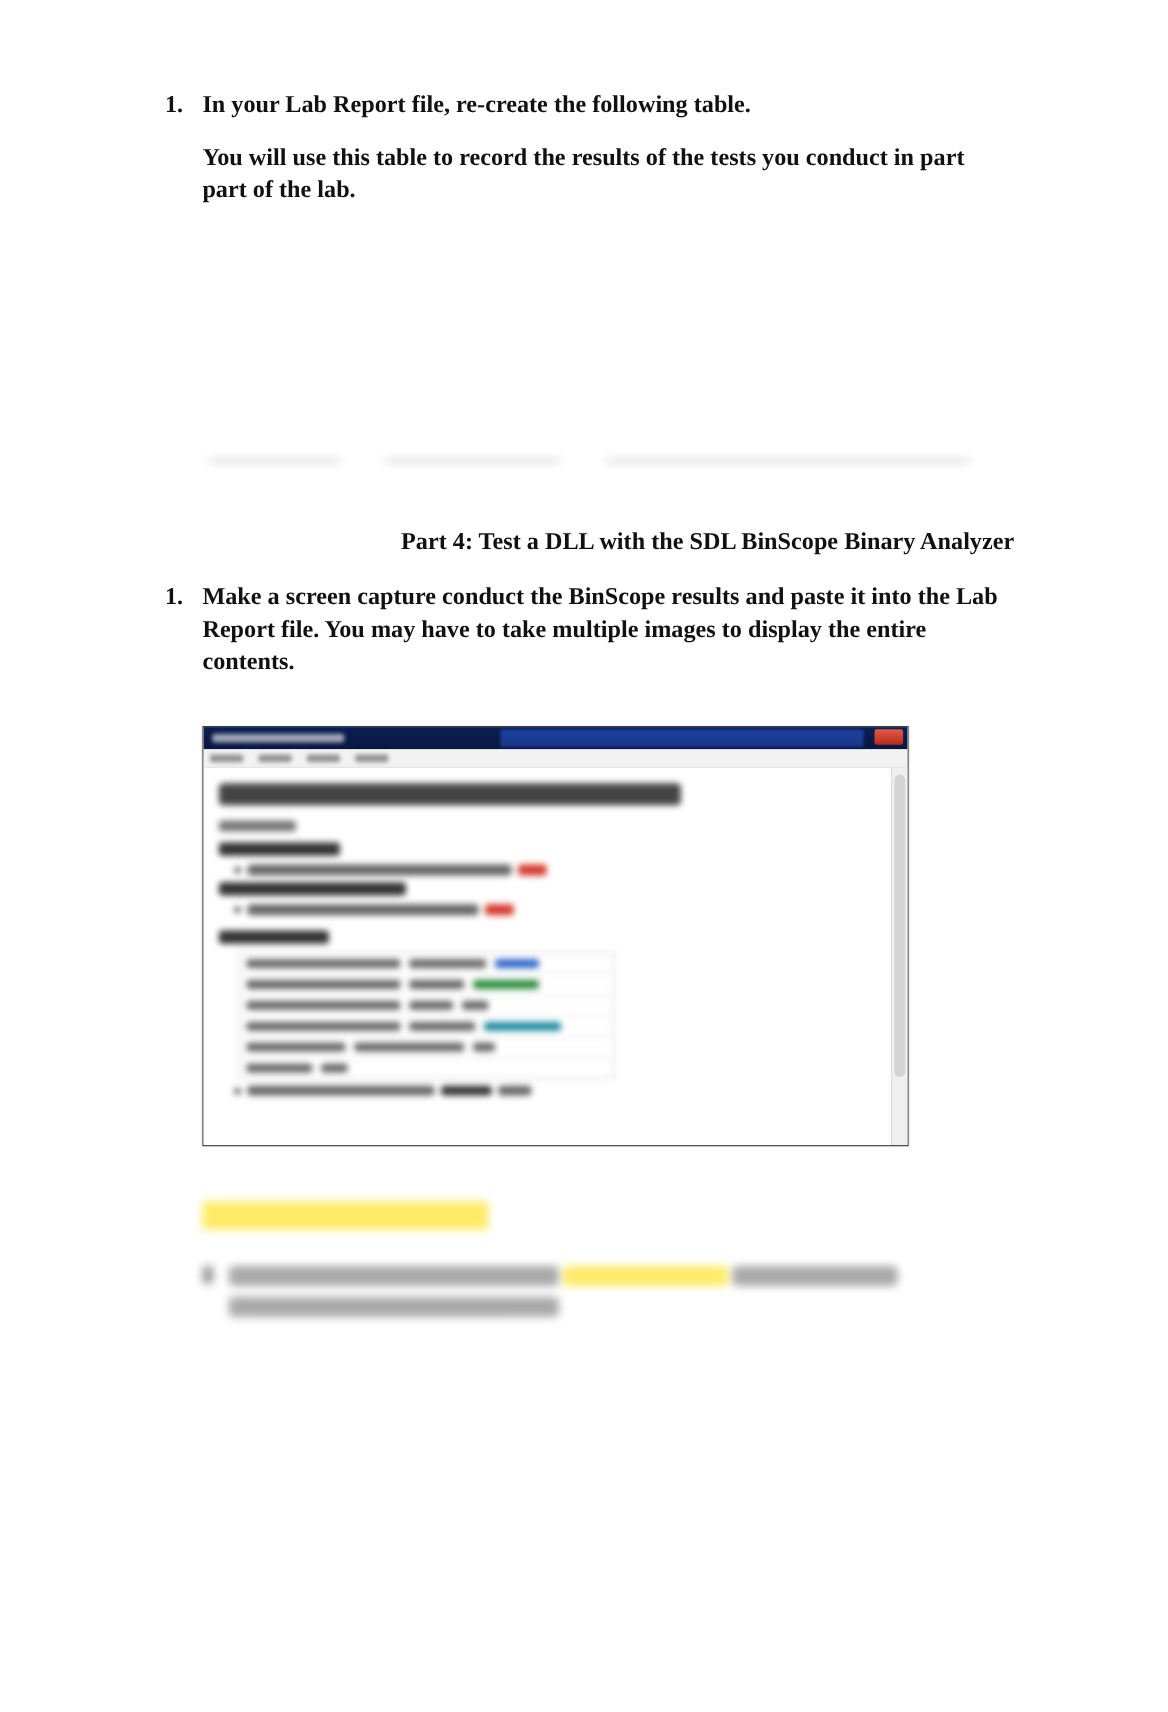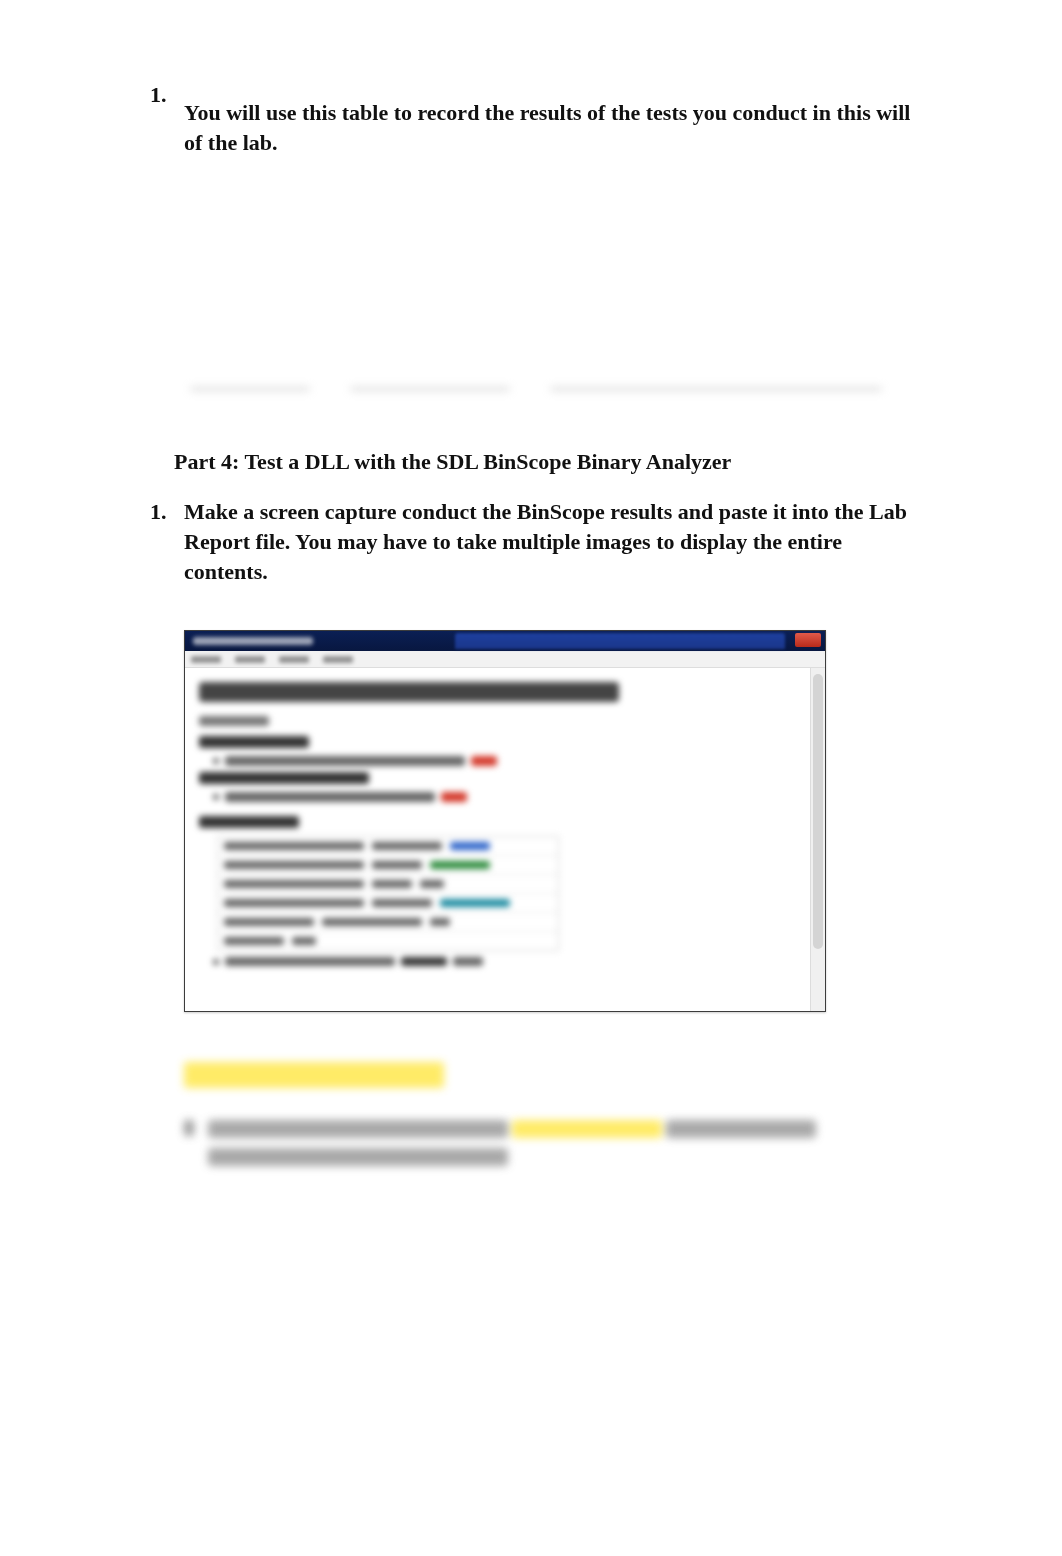--- a/index.html
+++ b/index.html
@@ -59,20 +59,21 @@
       height: 4px;
       background: #b8b8b8;
       border-radius: 2px;
       flex: 1 1 auto;
     }
 
     .section-heading {
       font-weight: bold;
       font-size: 22px;
       margin: 42px 0 22px 24px;
+      text-align: right;
     }
 
     
     .window {
       margin: 18px 0 0 34px;
       width: 640px;
       height: 380px;
       border: 1px solid #3c3c3c;
       box-shadow: 0 1px 2px rgba(0,0,0,0.2);
       position: relative;
@@ -261,21 +262,22 @@
     }
   </style>
 </head>
 <body>
 
 <div class="page">
 
   <div class="ol-item">
     <div class="ol-num">1.</div>
     <div class="ol-body">
-      <p class="follow">You will use this table to record the results of the tests you conduct in this will of the lab.</p>
+      <p>In your Lab Report file, re-create the following table.</p>
+      <p class="follow">You will use this table to record the results of the tests you conduct in part part of the lab.</p>
     </div>
   </div>
 
   <div class="gap-large"></div>
   <div class="gap-large"></div>
 
   <div class="blur-row">
     <div class="seg" style="flex:0 0 120px"></div>
     <div class="seg" style="flex:0 0 160px"></div>
     <div class="seg" style="flex:1 1 auto"></div>

